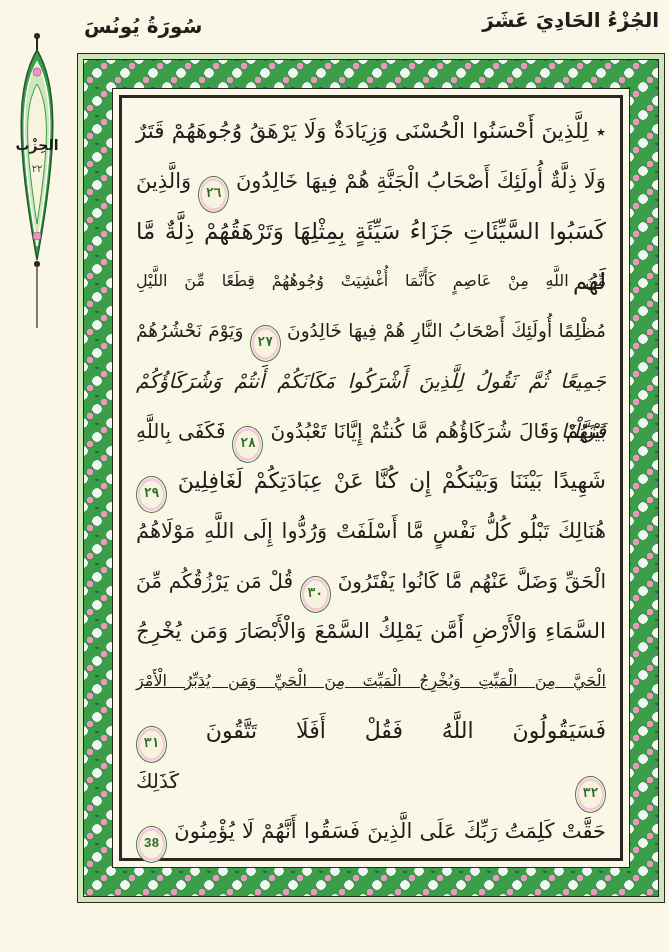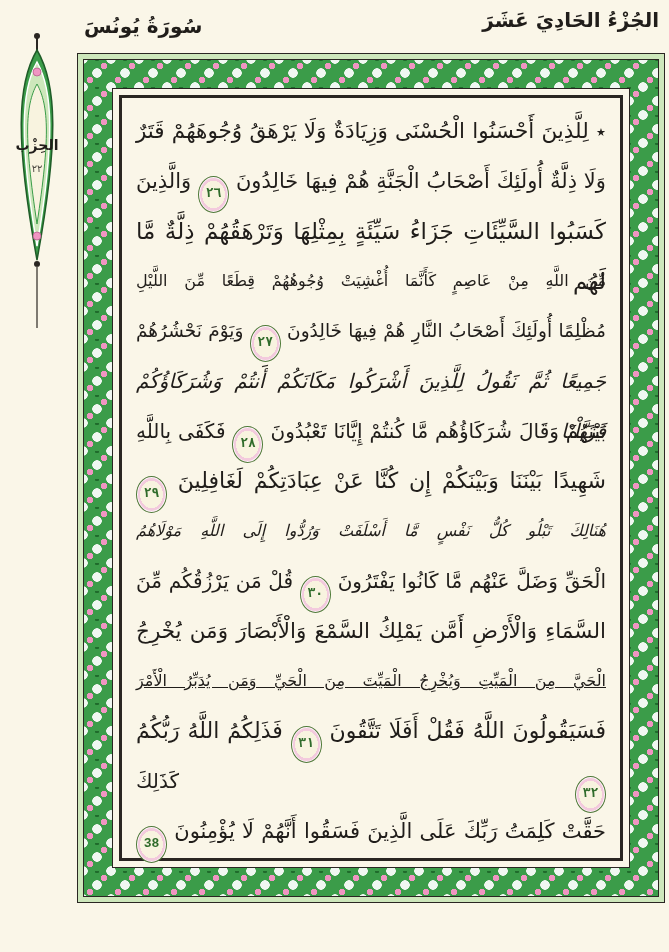--- a/index.html
+++ b/index.html
@@ -119,29 +119,29 @@
           <div class="line" style="font-size: 18.5px;"><span class="seg">مُظْلِمًا أُولَئِكَ أَصْحَابُ النَّارِ هُمْ فِيهَا خَالِدُونَ</span> <span class="verse-marker">
               <span class="verse-num">٢٧</span>
             </span> <span class="seg">وَيَوْمَ نَحْشُرُهُمْ</span></div>
           <div class="line" style="font-size: 20px; font-style: italic;"><span class="seg">جَمِيعًا ثُمَّ نَقُولُ لِلَّذِينَ أَشْرَكُوا مَكَانَكُمْ أَنتُمْ وَشُرَكَاؤُكُمْ فَزَيَّلْنَا</span></div>
           <div class="line" style="font-size: 20px;"><span class="seg">بَيْنَهُمْ وَقَالَ شُرَكَاؤُهُم مَّا كُنتُمْ إِيَّانَا تَعْبُدُونَ</span> <span class="verse-marker">
               <span class="verse-num">٢٨</span>
             </span> <span class="seg">فَكَفَى بِاللَّهِ</span></div>
           <div class="line" style="font-size: 22px;"><span class="seg">شَهِيدًا بَيْنَنَا وَبَيْنَكُمْ إِن كُنَّا عَنْ عِبَادَتِكُمْ لَغَافِلِينَ</span> <span class="verse-marker">
               <span class="verse-num">٢٩</span>
             </span></div>
-          <div class="line" style="font-size: 16px; font-style: italic;"><span class="seg">هُنَالِكَ تَبْلُو كُلُّ نَفْسٍ مَّا أَسْلَفَتْ وَرُدُّوا إِلَى اللَّهِ مَوْلَاهُمُ</span></div>
+          <div class="line" style="font-size: 21px;"><span class="seg">هُنَالِكَ تَبْلُو كُلُّ نَفْسٍ مَّا أَسْلَفَتْ وَرُدُّوا إِلَى اللَّهِ مَوْلَاهُمُ</span></div>
           <div class="line" style="font-size: 20px;"><span class="seg">الْحَقِّ وَضَلَّ عَنْهُم مَّا كَانُوا يَفْتَرُونَ</span> <span class="verse-marker">
               <span class="verse-num">٣٠</span>
             </span> <span class="seg">قُلْ مَن يَرْزُقُكُم مِّنَ</span></div>
           <div class="line" style="font-size: 21.5px;"><span class="seg">السَّمَاءِ وَالْأَرْضِ أَمَّن يَمْلِكُ السَّمْعَ وَالْأَبْصَارَ وَمَن يُخْرِجُ</span></div>
           <div class="line" style="font-size: 16px; text-decoration: underline;"><span class="seg">الْحَيَّ مِنَ الْمَيِّتِ وَيُخْرِجُ الْمَيِّتَ مِنَ الْحَيِّ وَمَن يُدَبِّرُ الْأَمْرَ</span></div>
           <div class="line" style="font-size: 22px;"><span class="seg">فَسَيَقُولُونَ اللَّهُ فَقُلْ أَفَلَا تَتَّقُونَ</span> <span class="verse-marker">
               <span class="verse-num">٣١</span>
-            </span> <span class="seg">فَذَلِكُمُ اللَّهُ رَبُّكُمُ</span></div>
+            </span> </div>
           <div class="line" style="font-size: 20px;"> <span class="verse-marker">
               <span class="verse-num">٣٢</span>
             </span> <span class="seg">كَذَلِكَ</span></div>
           <div class="line" style="font-size: 21px;"><span class="seg">حَقَّتْ كَلِمَتُ رَبِّكَ عَلَى الَّذِينَ فَسَقُوا أَنَّهُمْ لَا يُؤْمِنُونَ</span> <span class="verse-marker">
               <span class="verse-num">38</span>
             </span></div>
         </div>
     </div>
   </div>
 

